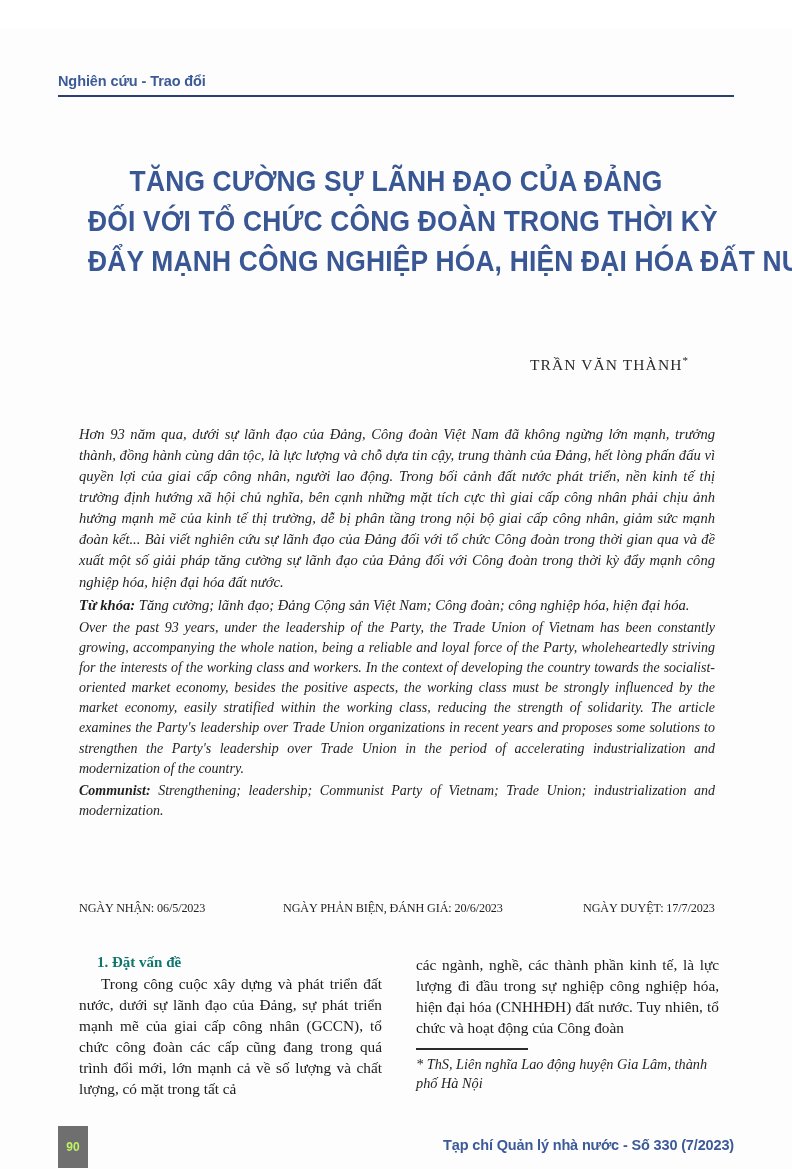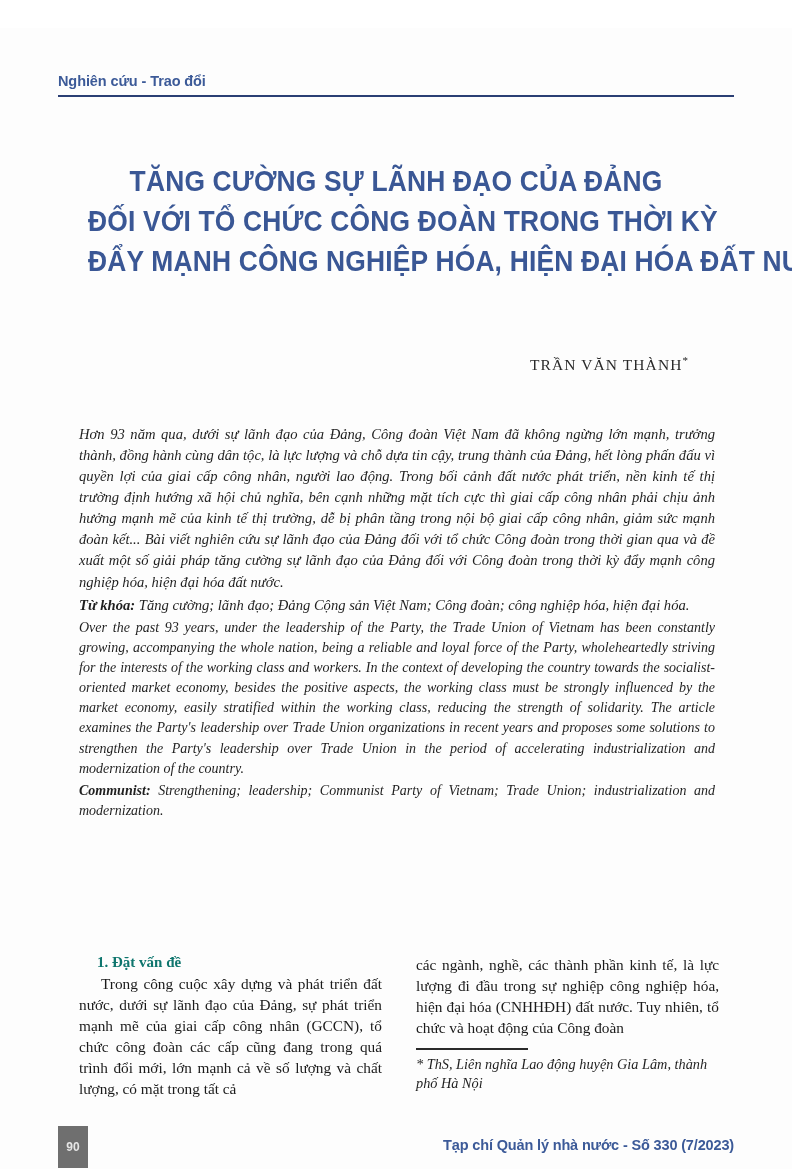--- a/index.html
+++ b/index.html
@@ -202,21 +202,21 @@
     height: 42px;
     background: #6f6f6f;
     display: flex;
     align-items: center;
     justify-content: center;
   }
   .page-number {
     font-family: "Liberation Sans", sans-serif;
     font-size: 12px;
     font-weight: bold;
-    color: #e5e5e5;
+    color: #bef264;
     letter-spacing: 0.2px;
   }
   .footer-journal {
     position: absolute;
     right: 0;
     top: 11px;
     font-family: "Liberation Sans", sans-serif;
     font-weight: bold;
     font-size: 14.5px;
     color: #3c5a98;
@@ -244,20 +244,25 @@
     <span class="author-name">TRẦN VĂN THÀNH</span><span class="author-mark">*</span>
   </div>
 
   <div class="abstract-area">
     <p class="abs-para">Hơn 93 năm qua, dưới sự lãnh đạo của Đảng, Công đoàn Việt Nam đã không ngừng lớn mạnh, trưởng thành, đồng hành cùng dân tộc, là lực lượng và chỗ dựa tin cậy, trung thành của Đảng, hết lòng phấn đấu vì quyền lợi của giai cấp công nhân, người lao động. Trong bối cảnh đất nước phát triển, nền kinh tế thị trường định hướng xã hội chủ nghĩa, bên cạnh những mặt tích cực thì giai cấp công nhân phải chịu ảnh hưởng mạnh mẽ của kinh tế thị trường, dễ bị phân tầng trong nội bộ giai cấp công nhân, giảm sức mạnh đoàn kết... Bài viết nghiên cứu sự lãnh đạo của Đảng đối với tổ chức Công đoàn trong thời gian qua và đề xuất một số giải pháp tăng cường sự lãnh đạo của Đảng đối với Công đoàn trong thời kỳ đẩy mạnh công nghiệp hóa, hiện đại hóa đất nước.</p>
     <p class="abs-para kw-para"><span class="abs-label">Từ khóa:</span><span> Tăng cường; lãnh đạo; Đảng Cộng sản Việt Nam; Công đoàn; công nghiệp hóa, hiện đại hóa.</span></p>
     <p class="abs-para eng">Over the past 93 years, under the leadership of the Party, the Trade Union of Vietnam has been constantly growing, accompanying the whole nation, being a reliable and loyal force of the Party, wholeheartedly striving for the interests of the working class and workers. In the context of developing the country towards the socialist-oriented market economy, besides the positive aspects, the working class must be strongly influenced by the market economy, easily stratified within the working class, reducing the strength of solidarity. The article examines the Party's leadership over Trade Union organizations in recent years and proposes some solutions to strengthen the Party's leadership over Trade Union in the period of accelerating industrialization and modernization of the country.</p>
     <p class="abs-para eng kw-para"><span class="abs-label">Communist:</span><span> Strengthening; leadership; Communist Party of Vietnam; Trade Union; industrialization and modernization.</span></p>
   </div>
 
+  <div class="dates-row">
+    <div class="date-item">NGÀY NHẬN: 06/5/2023</div>
+    <div class="date-item">NGÀY PHẢN BIỆN, ĐÁNH GIÁ: 20/6/2023</div>
+    <div class="date-item">NGÀY DUYỆT: 17/7/2023</div>
+  </div>
 
   <div class="columns">
     <div class="col">
       <h2 class="section-heading">1. Đặt vấn đề</h2>
       <p class="body-para indented">Trong công cuộc xây dựng và phát triển đất nước, dưới sự lãnh đạo của Đảng, sự phát triển mạnh mẽ của giai cấp công nhân (GCCN), tổ chức công đoàn các cấp cũng đang trong quá trình đổi mới, lớn mạnh cả về số lượng và chất lượng, có mặt trong tất cả</p>
     </div>
     <div class="col">
       <p class="body-para">các ngành, nghề, các thành phần kinh tế, là lực lượng đi đầu trong sự nghiệp công nghiệp hóa, hiện đại hóa (CNHHĐH) đất nước. Tuy nhiên, tổ chức và hoạt động của Công đoàn</p>
       <div class="footnote-rule"></div>
       <p class="footnote">* ThS, Liên nghĩa Lao động huyện Gia Lâm, thành phố Hà Nội</p>

